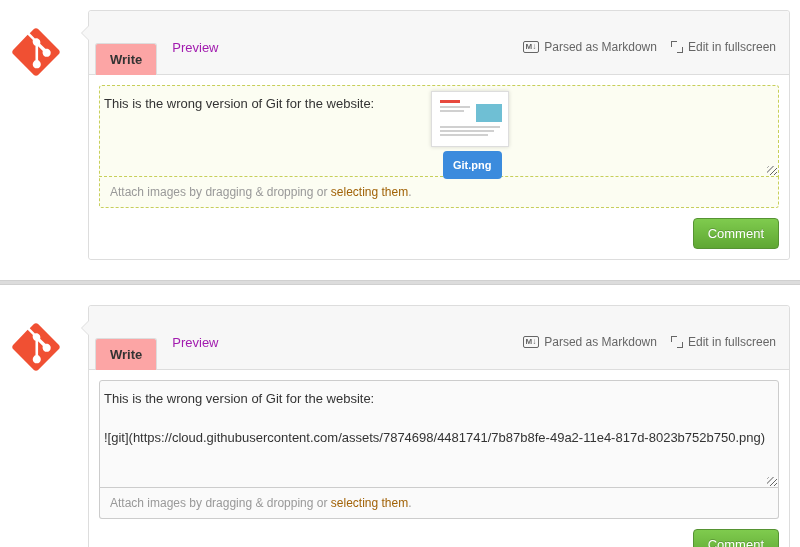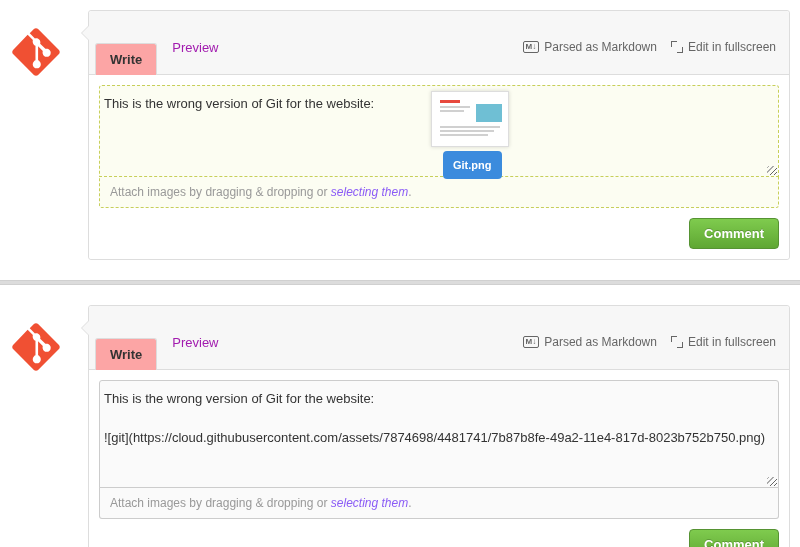--- a/index.html
+++ b/index.html
@@ -163,33 +163,33 @@
     font-size: 12px;
     color: #999;
     margin-top: -4px;
     background: #fafafa;
   }
   .hint-bar.drop {
     border: 1px dashed #c7cf5a;
     border-top: 1px dashed #c7cf5a;
     background: #fcfdf2;
   }
-  .hint-link { color: #8b5cf6; cursor: pointer; font-style: italic; }
+  .hint-link { color: #a16207; cursor: pointer; }
   .footer {
     padding: 0 10px 10px 10px;
     display: flex;
     justify-content: flex-end;
     background: #fff;
     border-radius: 0 0 3px 3px;
   }
   .btn {
     background: linear-gradient(#7fcb4e, #5fa733);
     border: 1px solid #569333;
     color: #fff;
-    font-weight: 700;
+    font-weight: 400;
     font-size: 13px;
     padding: 7px 14px;
     border-radius: 4px;
     cursor: pointer;
     text-shadow: 0 -1px 0 rgba(0,0,0,0.2);
   }
   .divider {
     height: 5px;
     background: #dcdcdc;
     border-top: 1px solid #d0d0d0;

